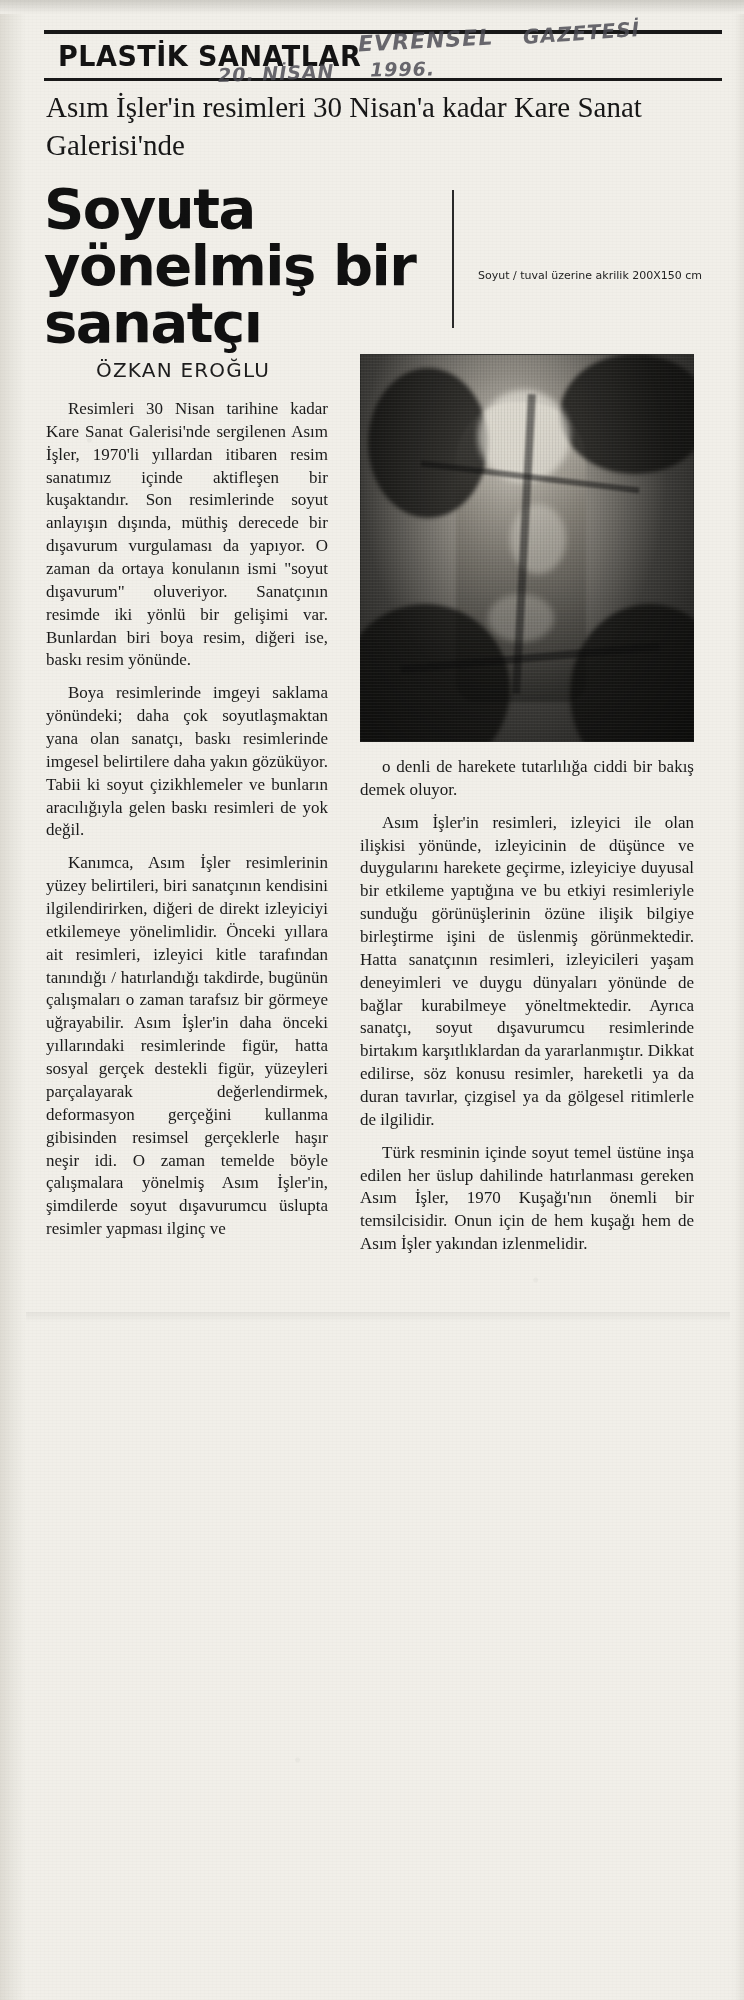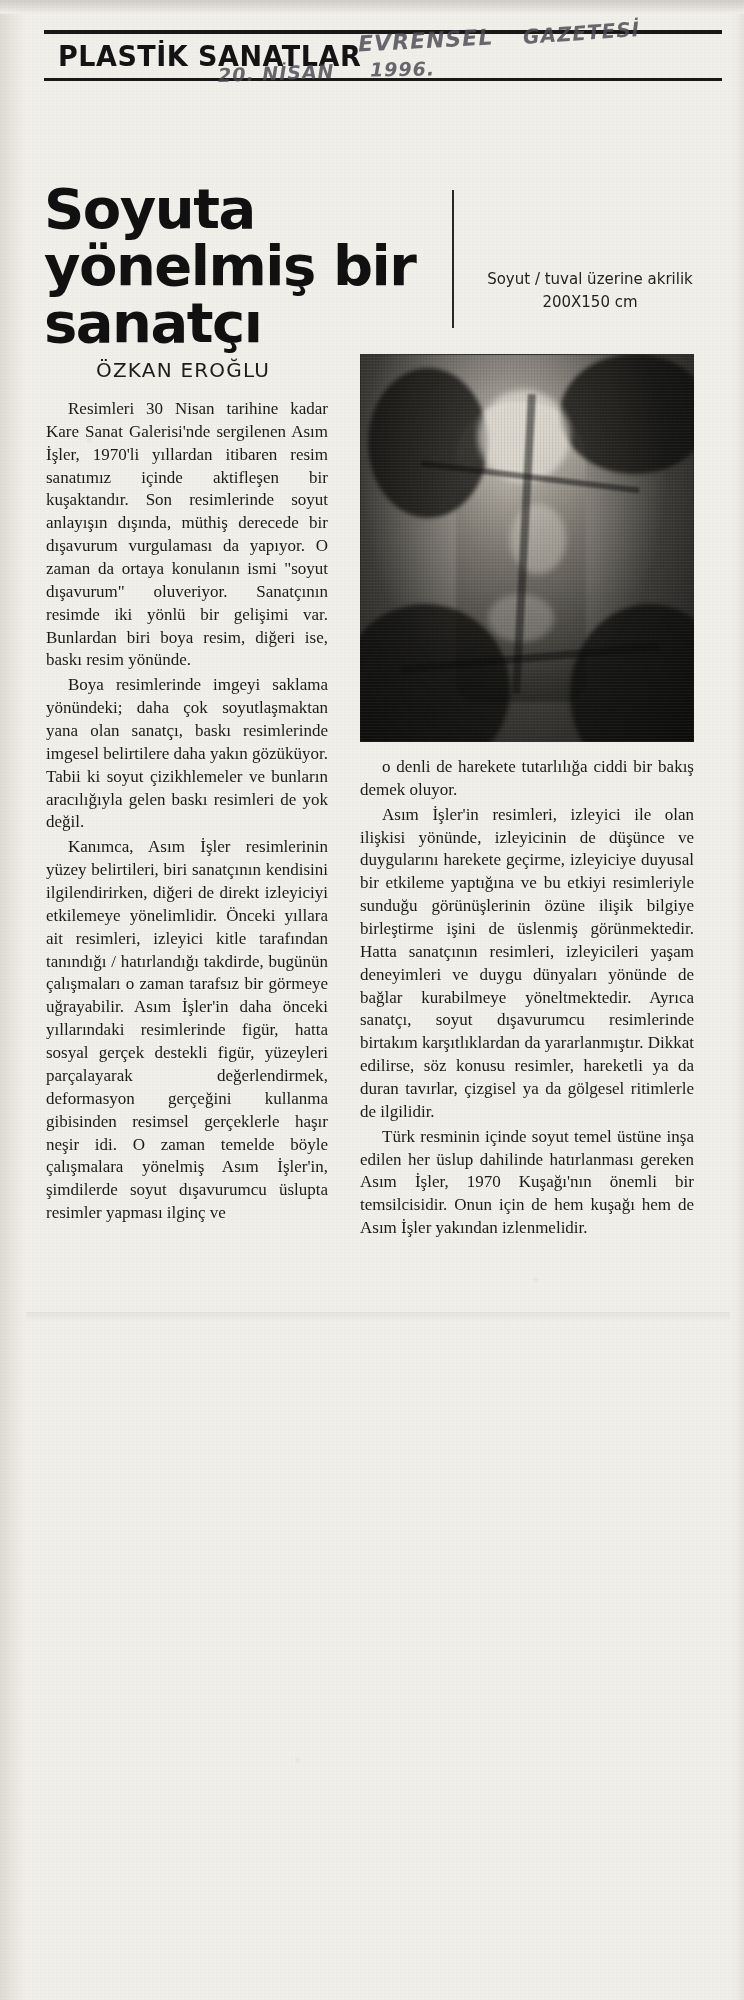--- a/index.html
+++ b/index.html
@@ -144,21 +144,21 @@
     height: 138px;
     background: #2a2a2a;
   }
   .caption {
     position: absolute;
     left: 470px;
     top: 268px;
     width: 240px;
     text-align: center;
     font-family: "DejaVu Sans", sans-serif;
-    font-size: 15px;
+    font-size: 11px;
     line-height: 1.5;
     color: #232323;
   }
 
   
   .byline {
     position: absolute;
     left: 96px;
     top: 358px;
     font-family: "DejaVu Sans", sans-serif;
@@ -225,21 +225,21 @@
     line-height: 1.345;
     text-align: justify;
     color: #1b1b1b;
     -webkit-hyphens: auto;
     hyphens: auto;
   }
   .col p {
     margin: 0;
     text-indent: 22px;
   }
-  .col p + p { margin-top: 2px; }
+  .col p + p { margin-top: 10px; }
 
   .col-left {
     left: 46px;
     top: 398px;
     width: 282px;
   }
   .col-right {
     left: 360px;
     top: 756px;
     width: 334px;
@@ -264,20 +264,21 @@
   <div class="top-shadow"></div>
 
   <div class="masthead"></div>
   <div class="kicker">PLASTİK SANATLAR</div>
 
   <div class="hand hand-paper">EVRENSEL</div>
   <div class="hand hand-paper2">GAZETESİ</div>
   <div class="hand hand-date">20. NİSAN</div>
   <div class="hand hand-year">1996.</div>
 
+  <div class="subhead">Asım İşler'in resimleri 30 Nisan'a kadar Kare Sanat Galerisi'nde</div>
   <div class="headline">Soyuta yönelmiş bir sanatçı</div>
   <div class="headline-rule"></div>
   <div class="caption">Soyut / tuval üzerine akrilik 200X150 cm</div>
 
   <div class="byline">ÖZKAN EROĞLU</div>
 
   <div class="artwork">
     <div class="figure"></div>
     <div class="blotch" style="left:8px;  top:14px;  width:120px; height:150px;"></div>
     <div class="blotch" style="left:200px; top:0px;   width:150px; height:120px;"></div>

